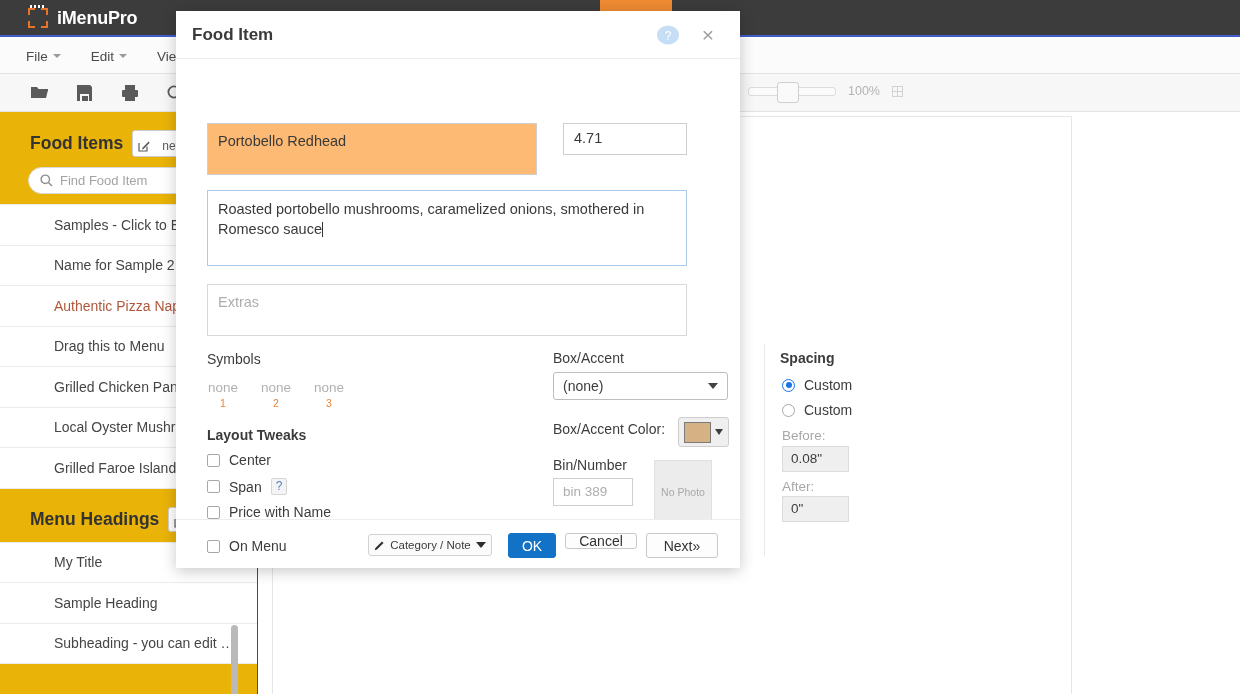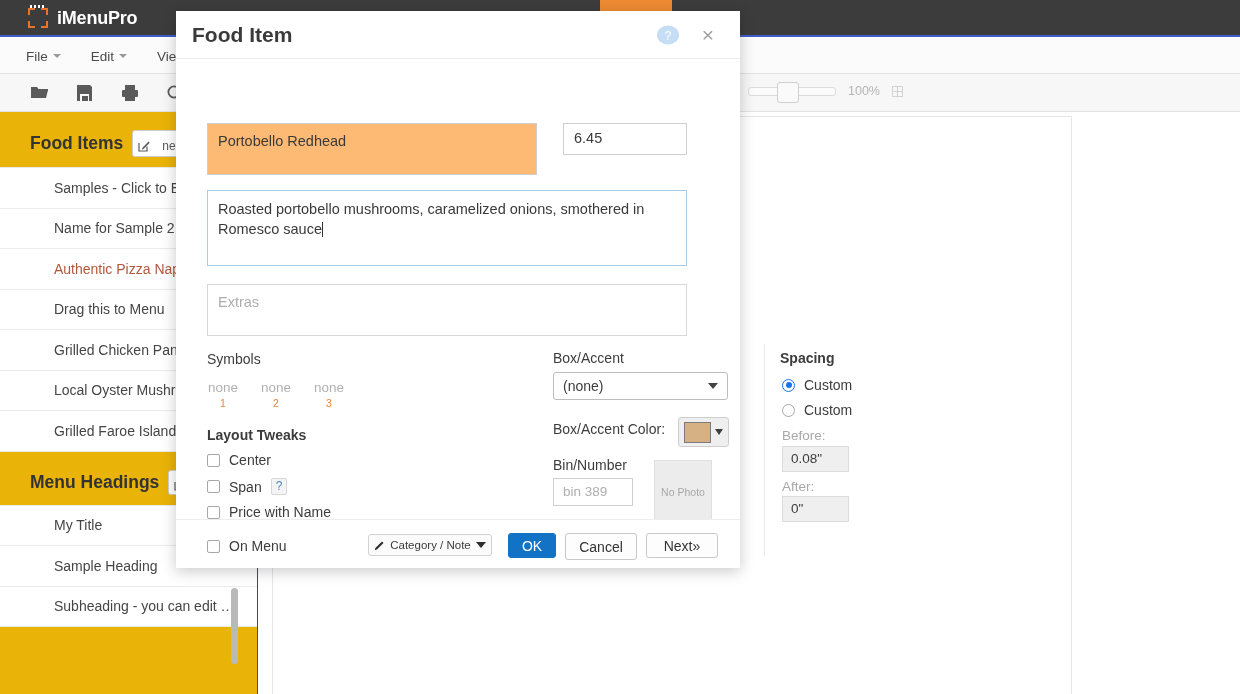--- a/index.html
+++ b/index.html
@@ -116,21 +116,21 @@
   }
 
   
   .modal {
     position:absolute; left:176px; top:11px; width:564px; height:557px;
     background:#ffffff; box-shadow:0 3px 14px rgba(0,0,0,0.22);
     z-index:50;
   }
   .modal-head { height:48px; position:relative; border-bottom:1px solid #ededed; }
   .modal-title { position:absolute; left:16px; top:24px; transform:translateY(-50%);
-    font-size:21px; font-weight:bold; color:#3a3a3a; }
+    font-size:17px; font-weight:bold; color:#3a3a3a; }
   .help-circle {
     position:absolute; right:61px; top:24px; transform:translateY(-50%);
     width:22px; height:19px; border-radius:50%;
     background:#c5ddf5; color:#ffffff; font-size:12px;
     display:flex; align-items:center; justify-content:center;
   }
   .close-x {
     position:absolute; right:22px; top:24px; transform:translateY(-50%);
     width:20px; height:20px; color:#9e9e9e; font-size:21px; line-height:20px; text-align:center;
     font-family:"Liberation Sans", sans-serif;
@@ -255,21 +255,21 @@
   .btn.primary { background:#1273c6; border-color:#1273c6; color:#fff; }
   .catnote {
     position:absolute; left:192px; top:14px; width:124px; height:22px;
     border:1px solid #d2d2d2; border-radius:3px; background:#fbfbfb;
     display:flex; align-items:center; justify-content:center; gap:5px;
     font-size:11.5px; color:#3c3c3c;
   }
   .pencil-ico { width:11px; height:11px; }
   .chev-dn { width:0;height:0;border-left:5px solid transparent;border-right:5px solid transparent;border-top:6px solid #2d2d2d; }
   .btn-ok     { position:absolute; left:332px; top:13px; width:48px; height:25px; }
-  .btn-cancel { position:absolute; left:389px; top:13px; width:72px; height:27px; }
+  .btn-cancel { position:absolute; left:389px; top:13px; width:72px; height:16px; }
   .btn-next   { position:absolute; left:470px; top:13px; width:72px; height:25px; }
   .onmenu { position:absolute; left:31px; top:18px; }
 </style>
 </head>
 <body>
 
 <div class="app">
 
   <div class="topbar">
     <div class="brand">
@@ -344,20 +344,27 @@
         <span class="pencil-sq">
           <svg width="12" height="12" viewBox="0 0 12 12">
               <path d="M1 3v8h8V6.5" fill="none" stroke="#5b5b5b" stroke-width="1.2"></path>
               <path d="M4.5 7.8L10.6 1.6l1.1 1.1L5.6 8.9l-1.6.5z" fill="#5b5b5b"></path>
             </svg>
         </span>
         <span>new</span>
       </span>
     </div>
 
+    <div class="search-box">
+      <svg width="13" height="13" viewBox="0 0 13 13">
+          <circle cx="5.3" cy="5.3" r="4.2" fill="none" stroke="#8e8e8e" stroke-width="1.4"></circle>
+          <line x1="8.4" y1="8.4" x2="12" y2="12" stroke="#8e8e8e" stroke-width="1.4"></line>
+        </svg>
+      <span class="ph">Find Food Item</span>
+    </div>
 
     <div class="list">
       <div class="list-row">
           <span>Samples - Click to E</span>
         </div>
       <div class="list-row">
           <span>Name for Sample 2</span>
         </div>
       <div class="list-row accent">
           <span>Authentic Pizza Nap</span>
@@ -414,21 +421,21 @@
       <span class="close-x">×</span>
     </div>
 
     <div class="modal-body">
 
       <div class="f-name">
         <span>Portobello Redhead</span>
       </div>
 
       <div class="f-price">
-        <span>6.45</span>
+        <span>4.71</span>
       </div>
 
       <div class="f-desc">
         <span>Roasted portobello mushrooms, caramelized onions, smothered in Romesco sauce</span><span class="caret-bar"></span>
       </div>
 
       <div class="f-extras">
         <span>Extras</span>
       </div>
 

